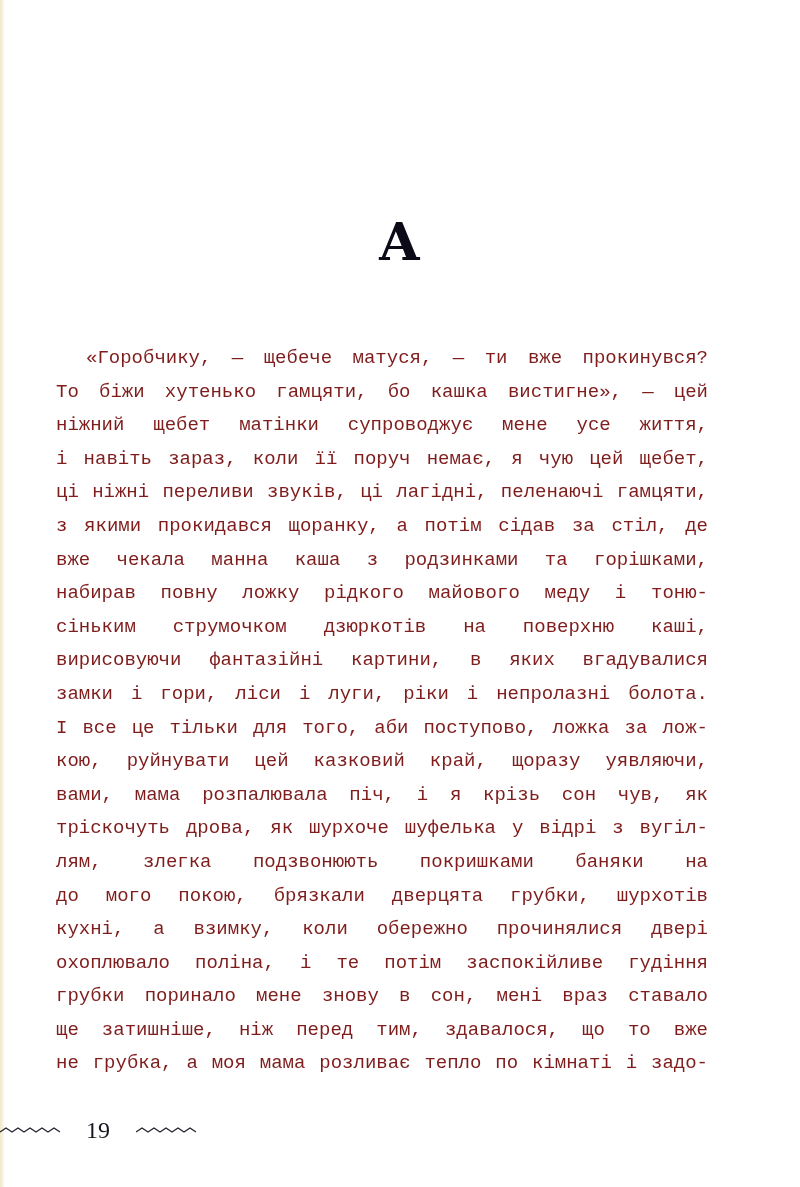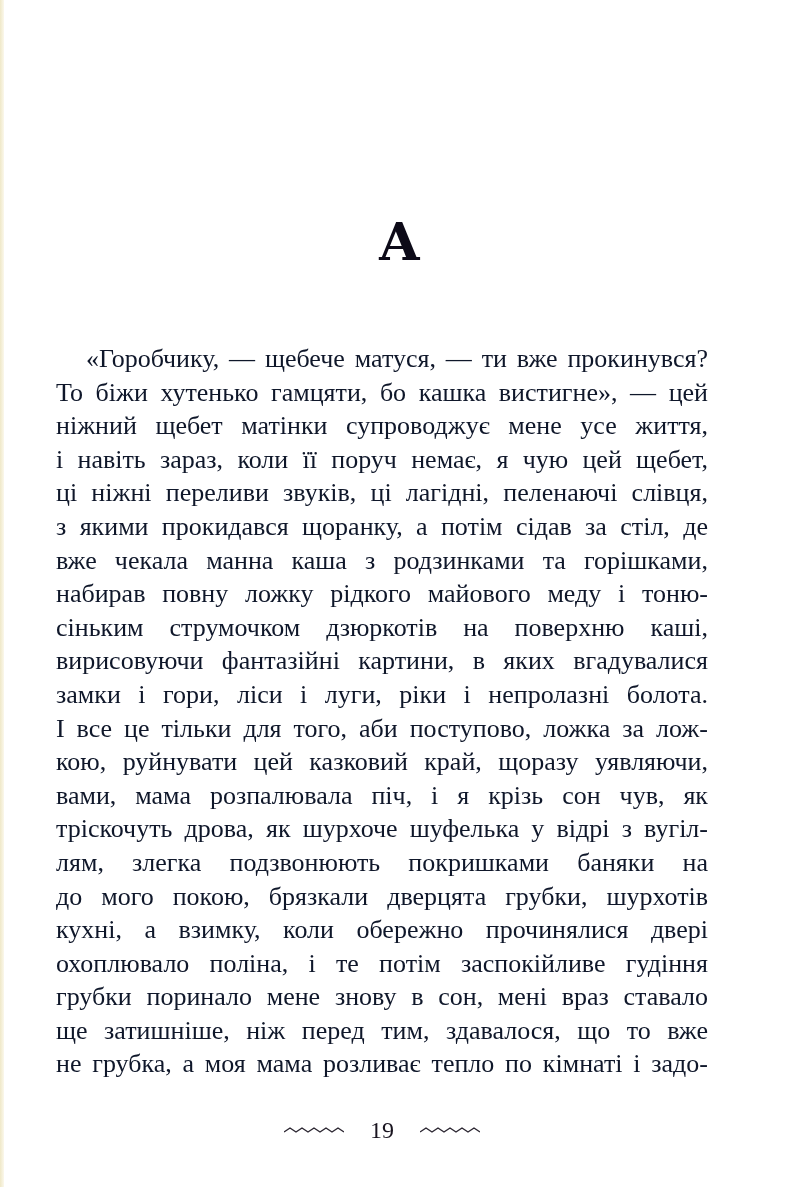--- a/index.html
+++ b/index.html
@@ -39,41 +39,40 @@
     .body-text {
       position: absolute;
       left: 56px;
       top: 342px;
       width: 652px;
     }
     .line {
       display: block;
       height: 33.6px;
       line-height: 33.6px;
-      font-family: Liberation Serif, serif;
-      font-size: 26px;
+      font-family: Liberation Mono, monospace;
+      font-size: 19px;
       white-space: nowrap;
       text-align: justify;
       text-align-last: justify;
-      color: #0f172a;
+      color: #7f1d1d;
     }
     .line.indent {
       padding-left: 30px;
     }
     .line.last {
       text-align-last: justify;
     }
     .footer {
       position: absolute;
       top: 1110px;
       left: 0;
       width: 764px;
       height: 40px;
       display: flex;
-      justify-content: center;
       align-items: center;
       gap: 26px;
     }
     .wave {
       width: 60px;
       height: 12px;
       display: block;
     }
     .page-number {
       font-family: "Liberation Serif", serif;
@@ -86,21 +85,21 @@
 
 <div class="page-edge"></div>
 
 <div class="chapter-title">А</div>
 
 <div class="body-text">
   <span class="line indent">«Горобчику, — щебече матуся, — ти вже прокинувся?</span>
   <span class="line">То біжи хутенько гамцяти, бо кашка вистигне», — цей</span>
   <span class="line">ніжний щебет матінки супроводжує мене усе життя,</span>
   <span class="line">і навіть зараз, коли її поруч немає, я чую цей щебет,</span>
-  <span class="line">ці ніжні переливи звуків, ці лагідні, пеленаючі слівця,</span>
+  <span class="line">ці ніжні переливи звуків, ці лагідні, пеленаючі гамцяти,</span>
   <span class="line">з якими прокидався щоранку, а потім сідав за стіл, де</span>
   <span class="line">вже чекала манна каша з родзинками та горішками,</span>
   <span class="line">набирав повну ложку рідкого майового меду і тоню-</span>
   <span class="line">сіньким струмочком дзюркотів на поверхню каші,</span>
   <span class="line">вирисовуючи фантазійні картини, в яких вгадувалися</span>
   <span class="line">замки і гори, ліси і луги, ріки і непролазні болота.</span>
   <span class="line">І все це тільки для того, аби поступово, ложка за лож-</span>
   <span class="line">кою, руйнувати цей казковий край, щоразу уявляючи,</span>
   <span class="line">вами, мама розпалювала піч, і я крізь сон чув, як</span>
   <span class="line">тріскочуть дрова, як шурхоче шуфелька у відрі з вугіл-</span>

